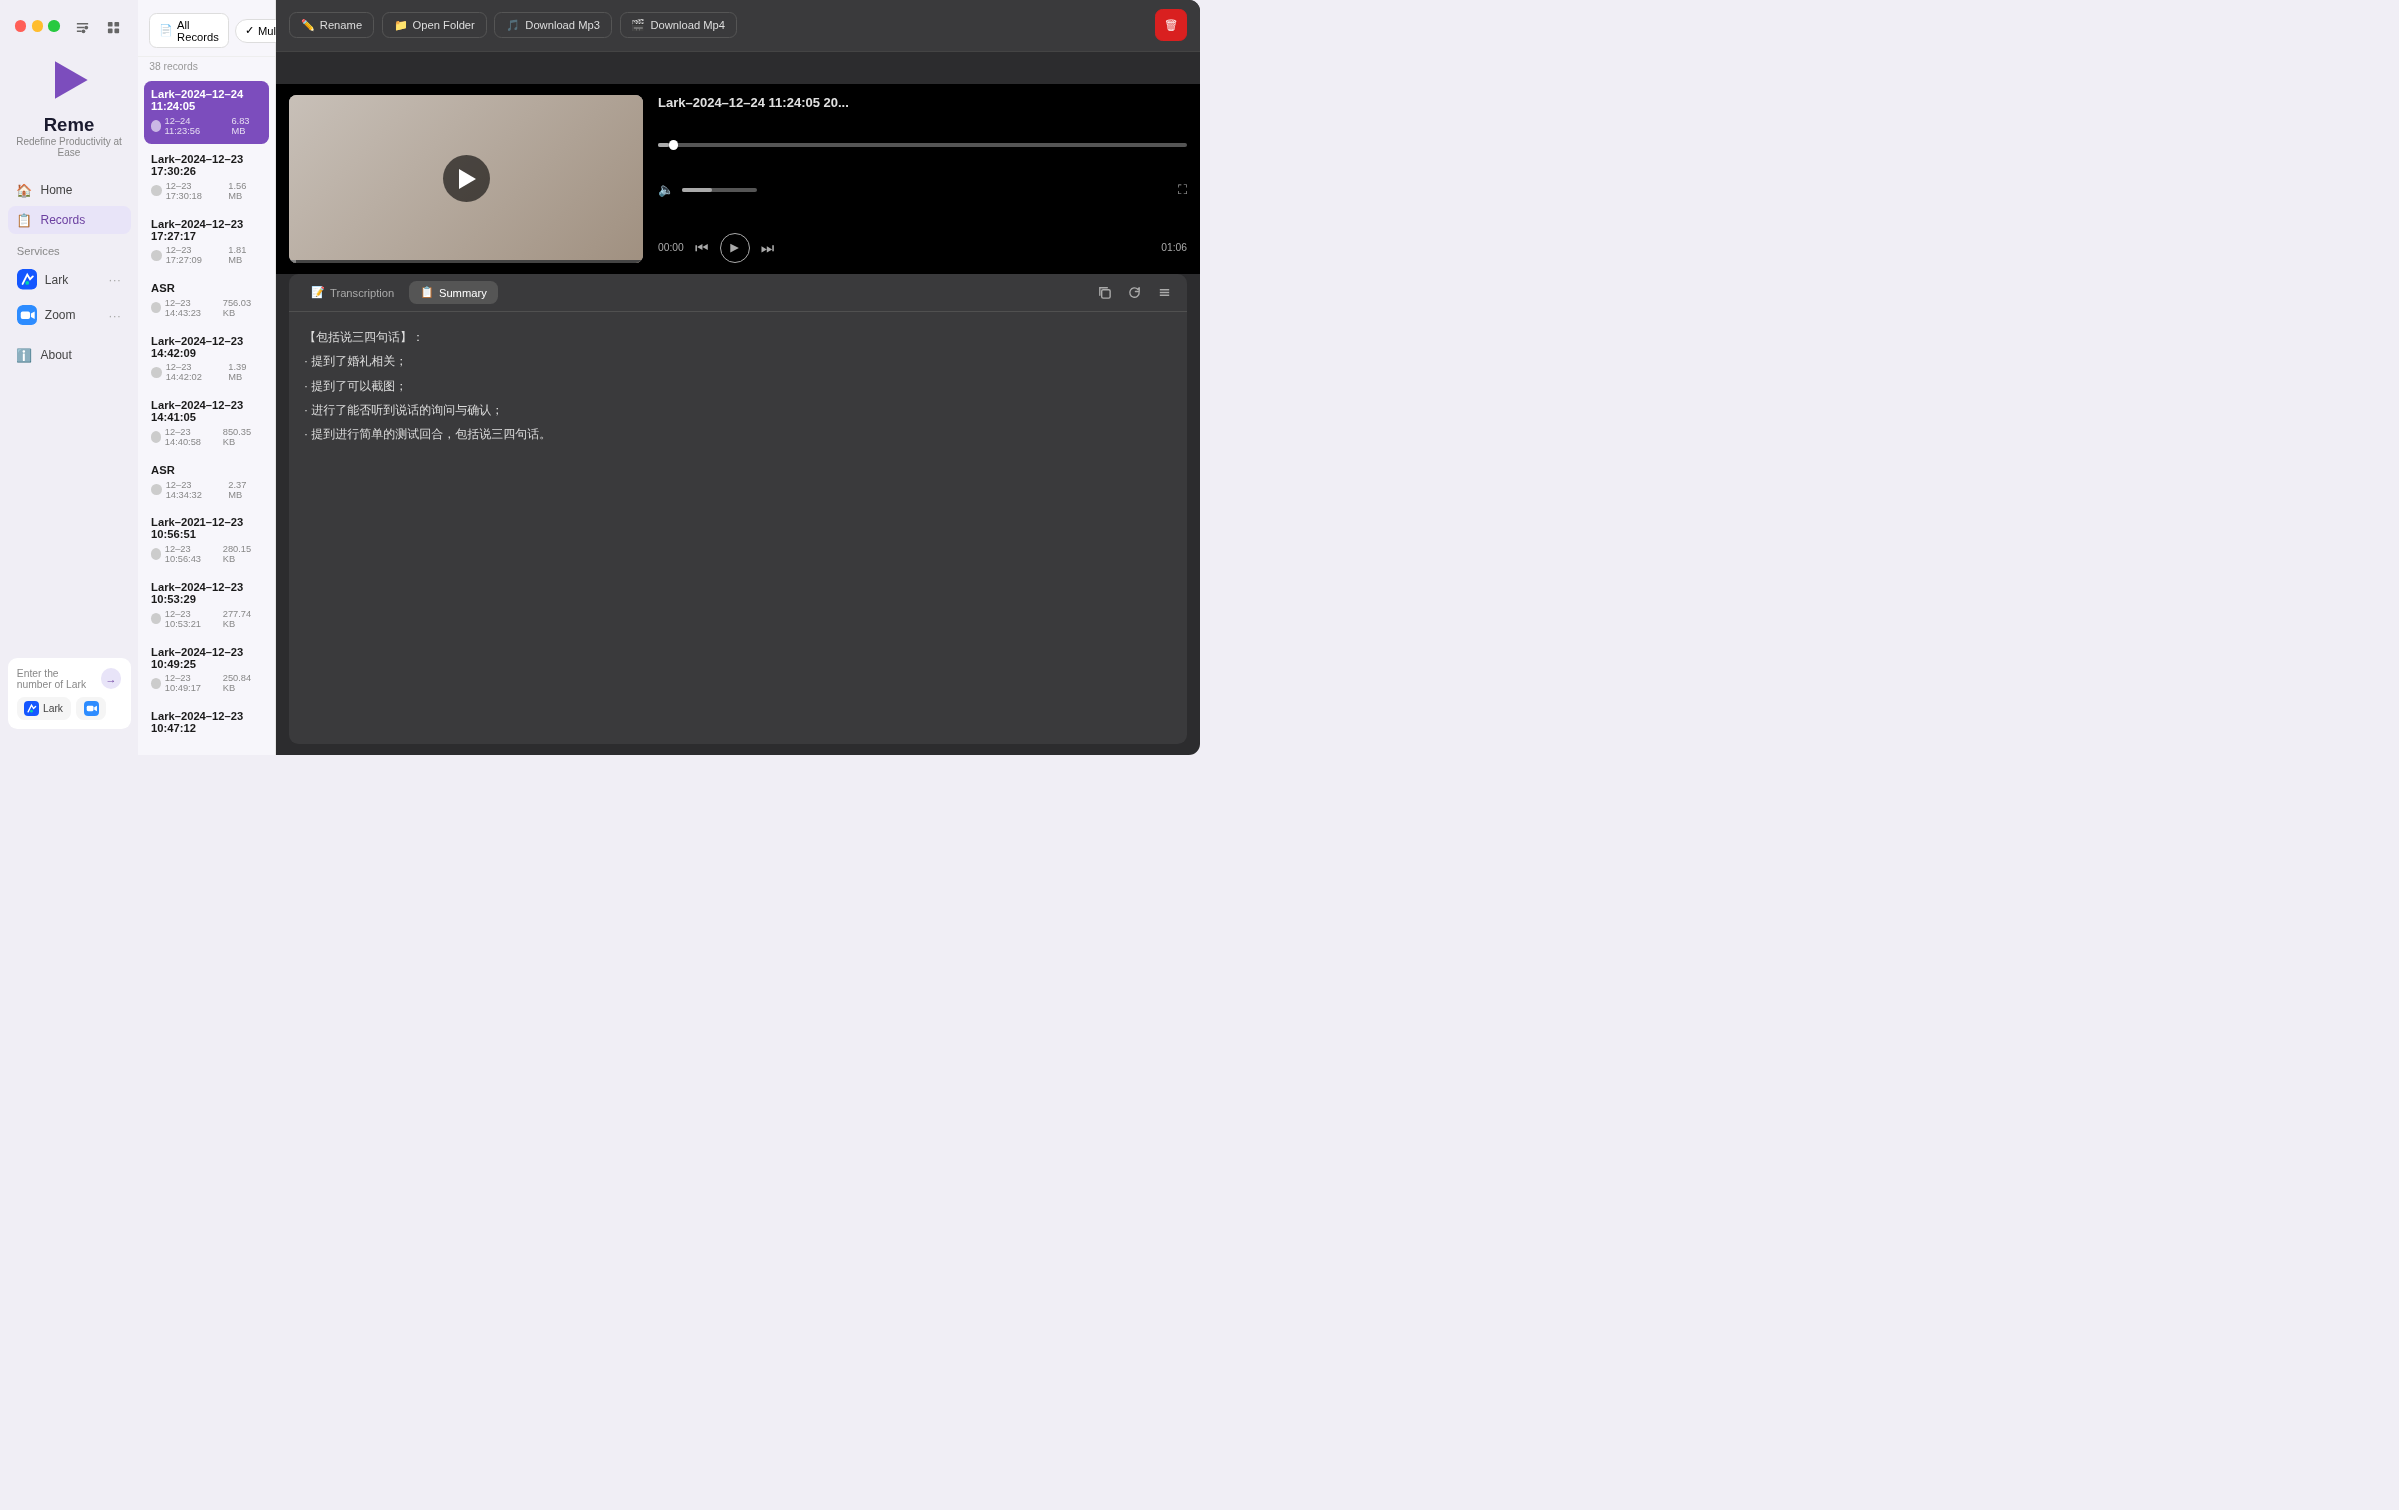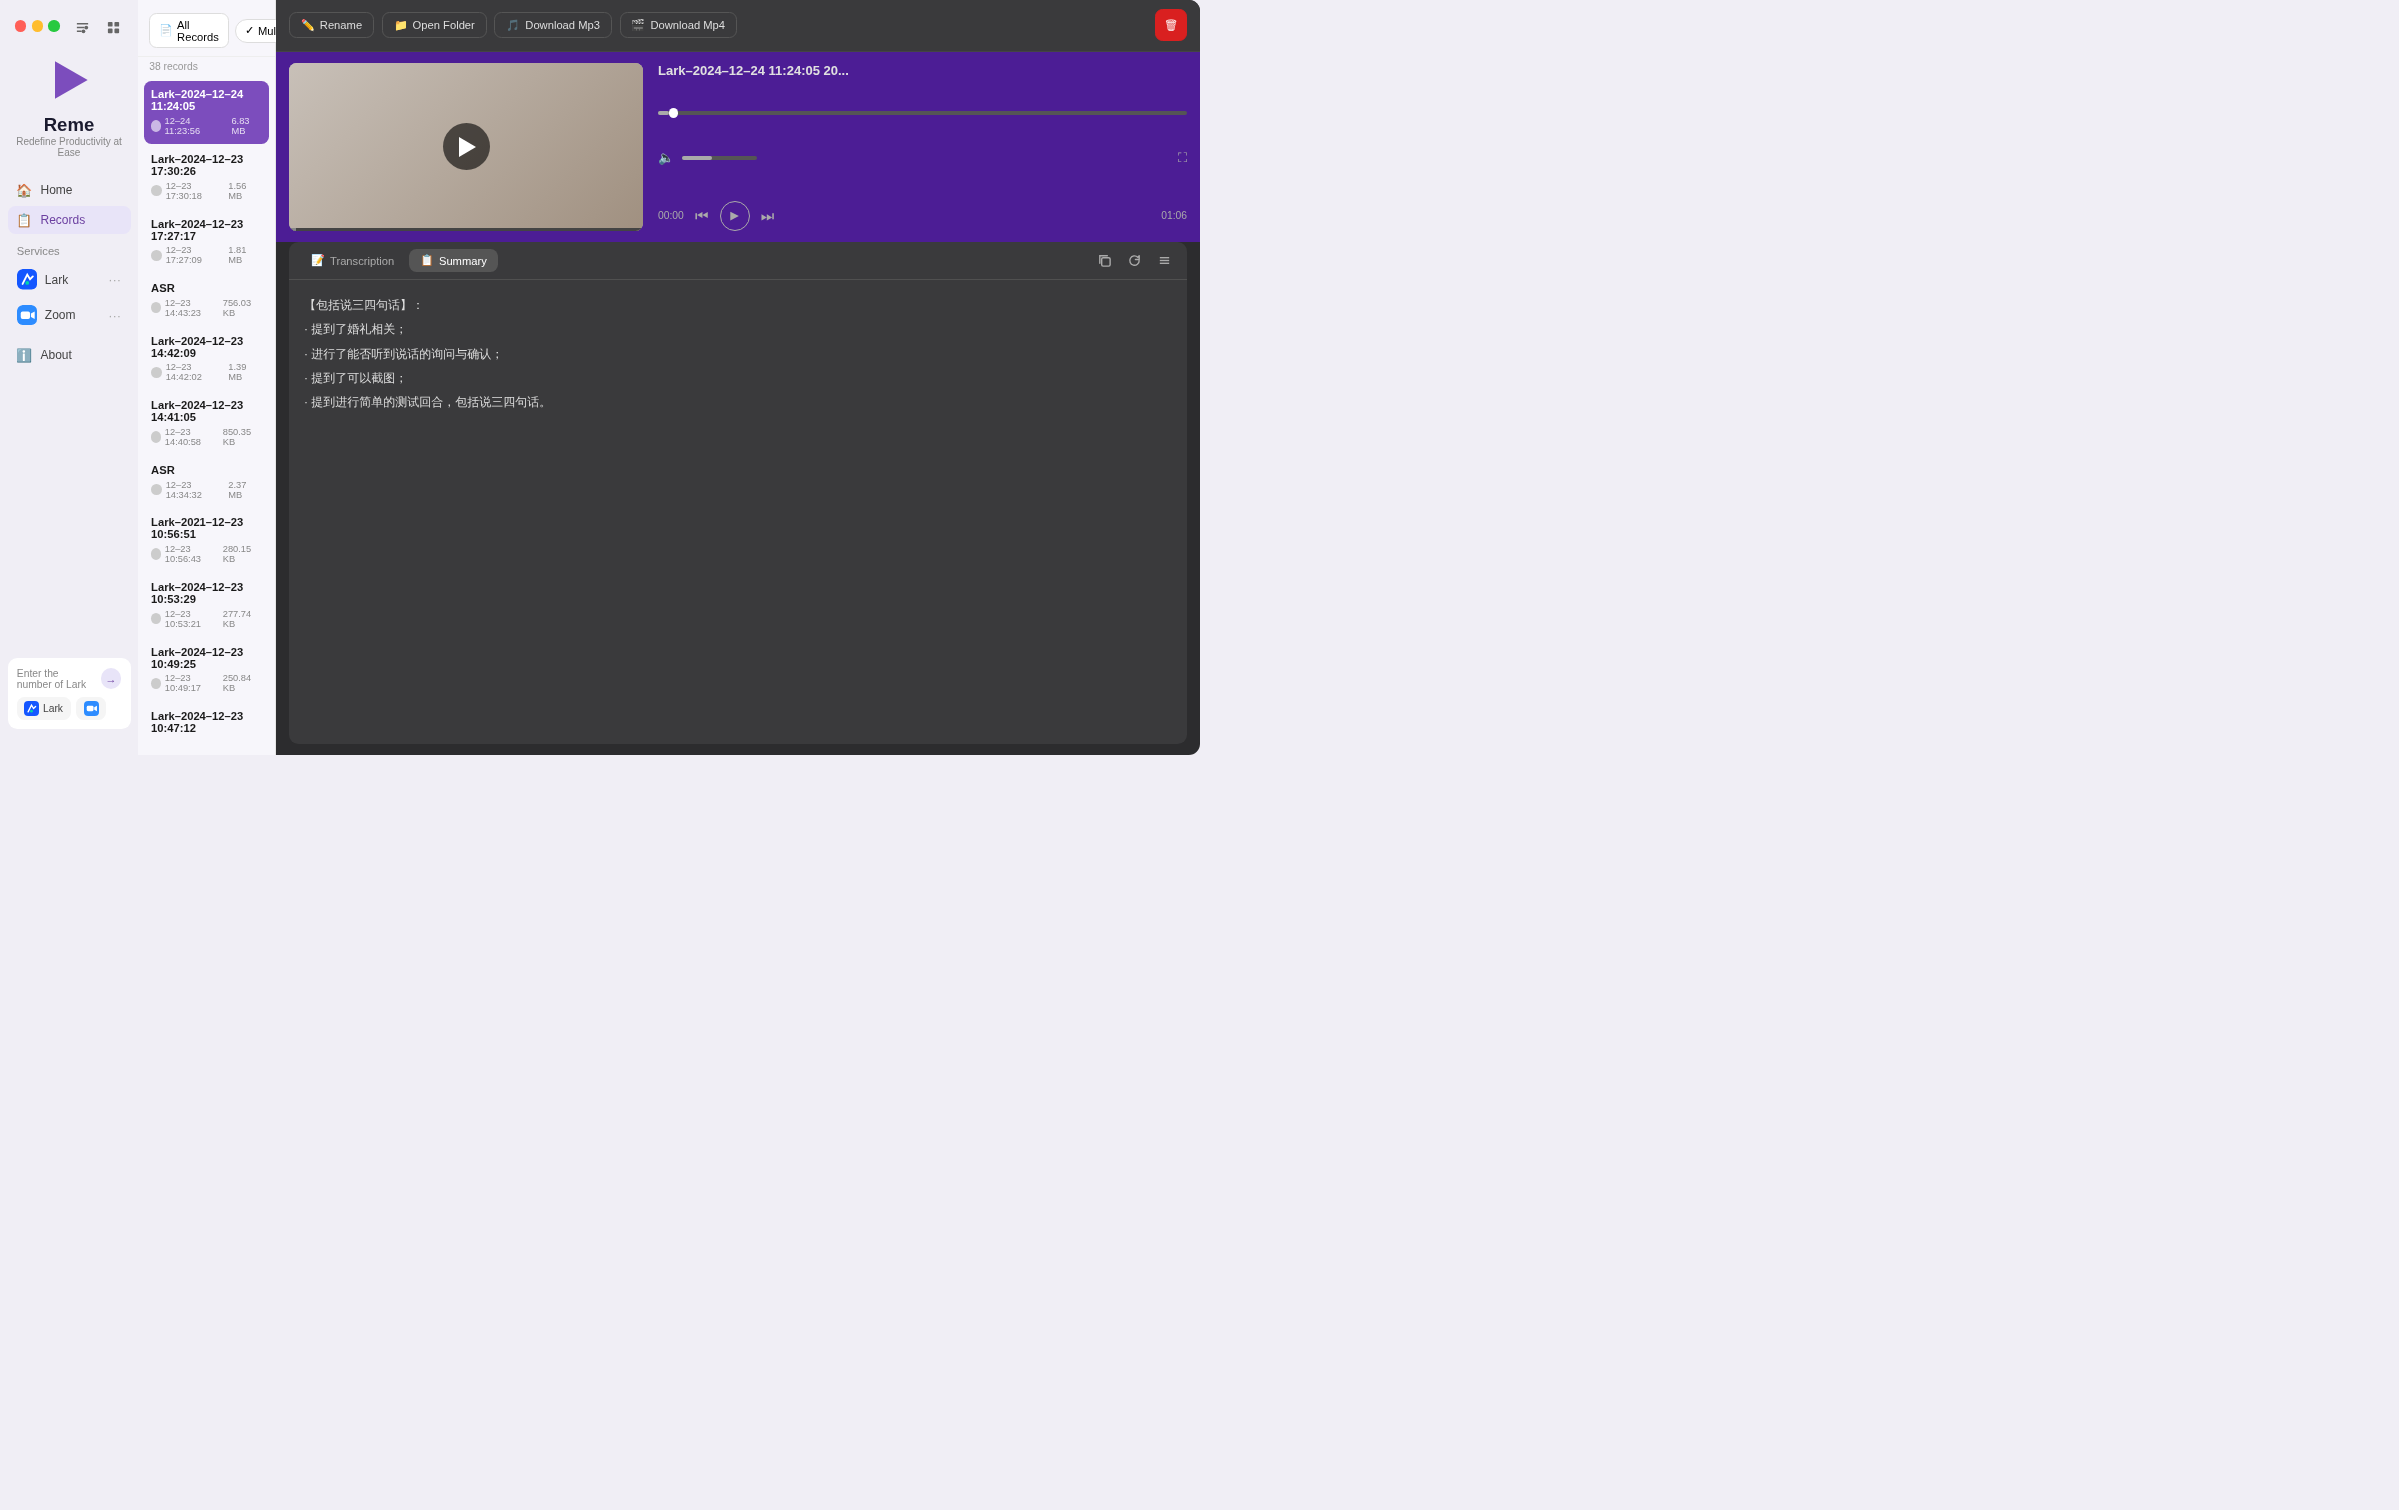--- a/index.html
+++ b/index.html
@@ -291,21 +291,22 @@
       width: 32px;
       height: 32px;
       padding: 0;
       justify-content: center;
       border-radius: 7.5px;
     }
     .video-section {
       display: flex;
       gap: 0;
       padding: 11.2px 13px;
-      background: #4c1d95;
+      background: #000000;
+      margin-top: 32px;
     }
     .video-player {
       width: 354px;
       height: 168px;
       background: #1a1a1a;
       border-radius: 7.5px;
       position: relative;
       overflow: hidden;
       flex-shrink: 0;
     }
@@ -797,20 +798,20 @@
               <line x1="3" y1="8" x2="13" y2="8" stroke="#aaa" stroke-width="1.5"></line>
               <line x1="3" y1="11" x2="13" y2="11" stroke="#aaa" stroke-width="1.5"></line>
             </svg>
           </div>
         </div>
       </div>
 
       <div class="summary-content">
         <div class="summary-bullet">【包括说三四句话】：</div>
         <div class="summary-bullet">· 提到了婚礼相关；</div>
+        <div class="summary-bullet">· 提到了可以截图；</div>
         <div class="summary-bullet">· 进行了能否听到说话的询问与确认；</div>
-        <div class="summary-bullet">· 提到了可以截图；</div>
         <div class="summary-bullet">· 提到进行简单的测试回合，包括说三四句话。</div>
       </div>
     </div>
   </div>
 </div>
 
 
 </body></html>

